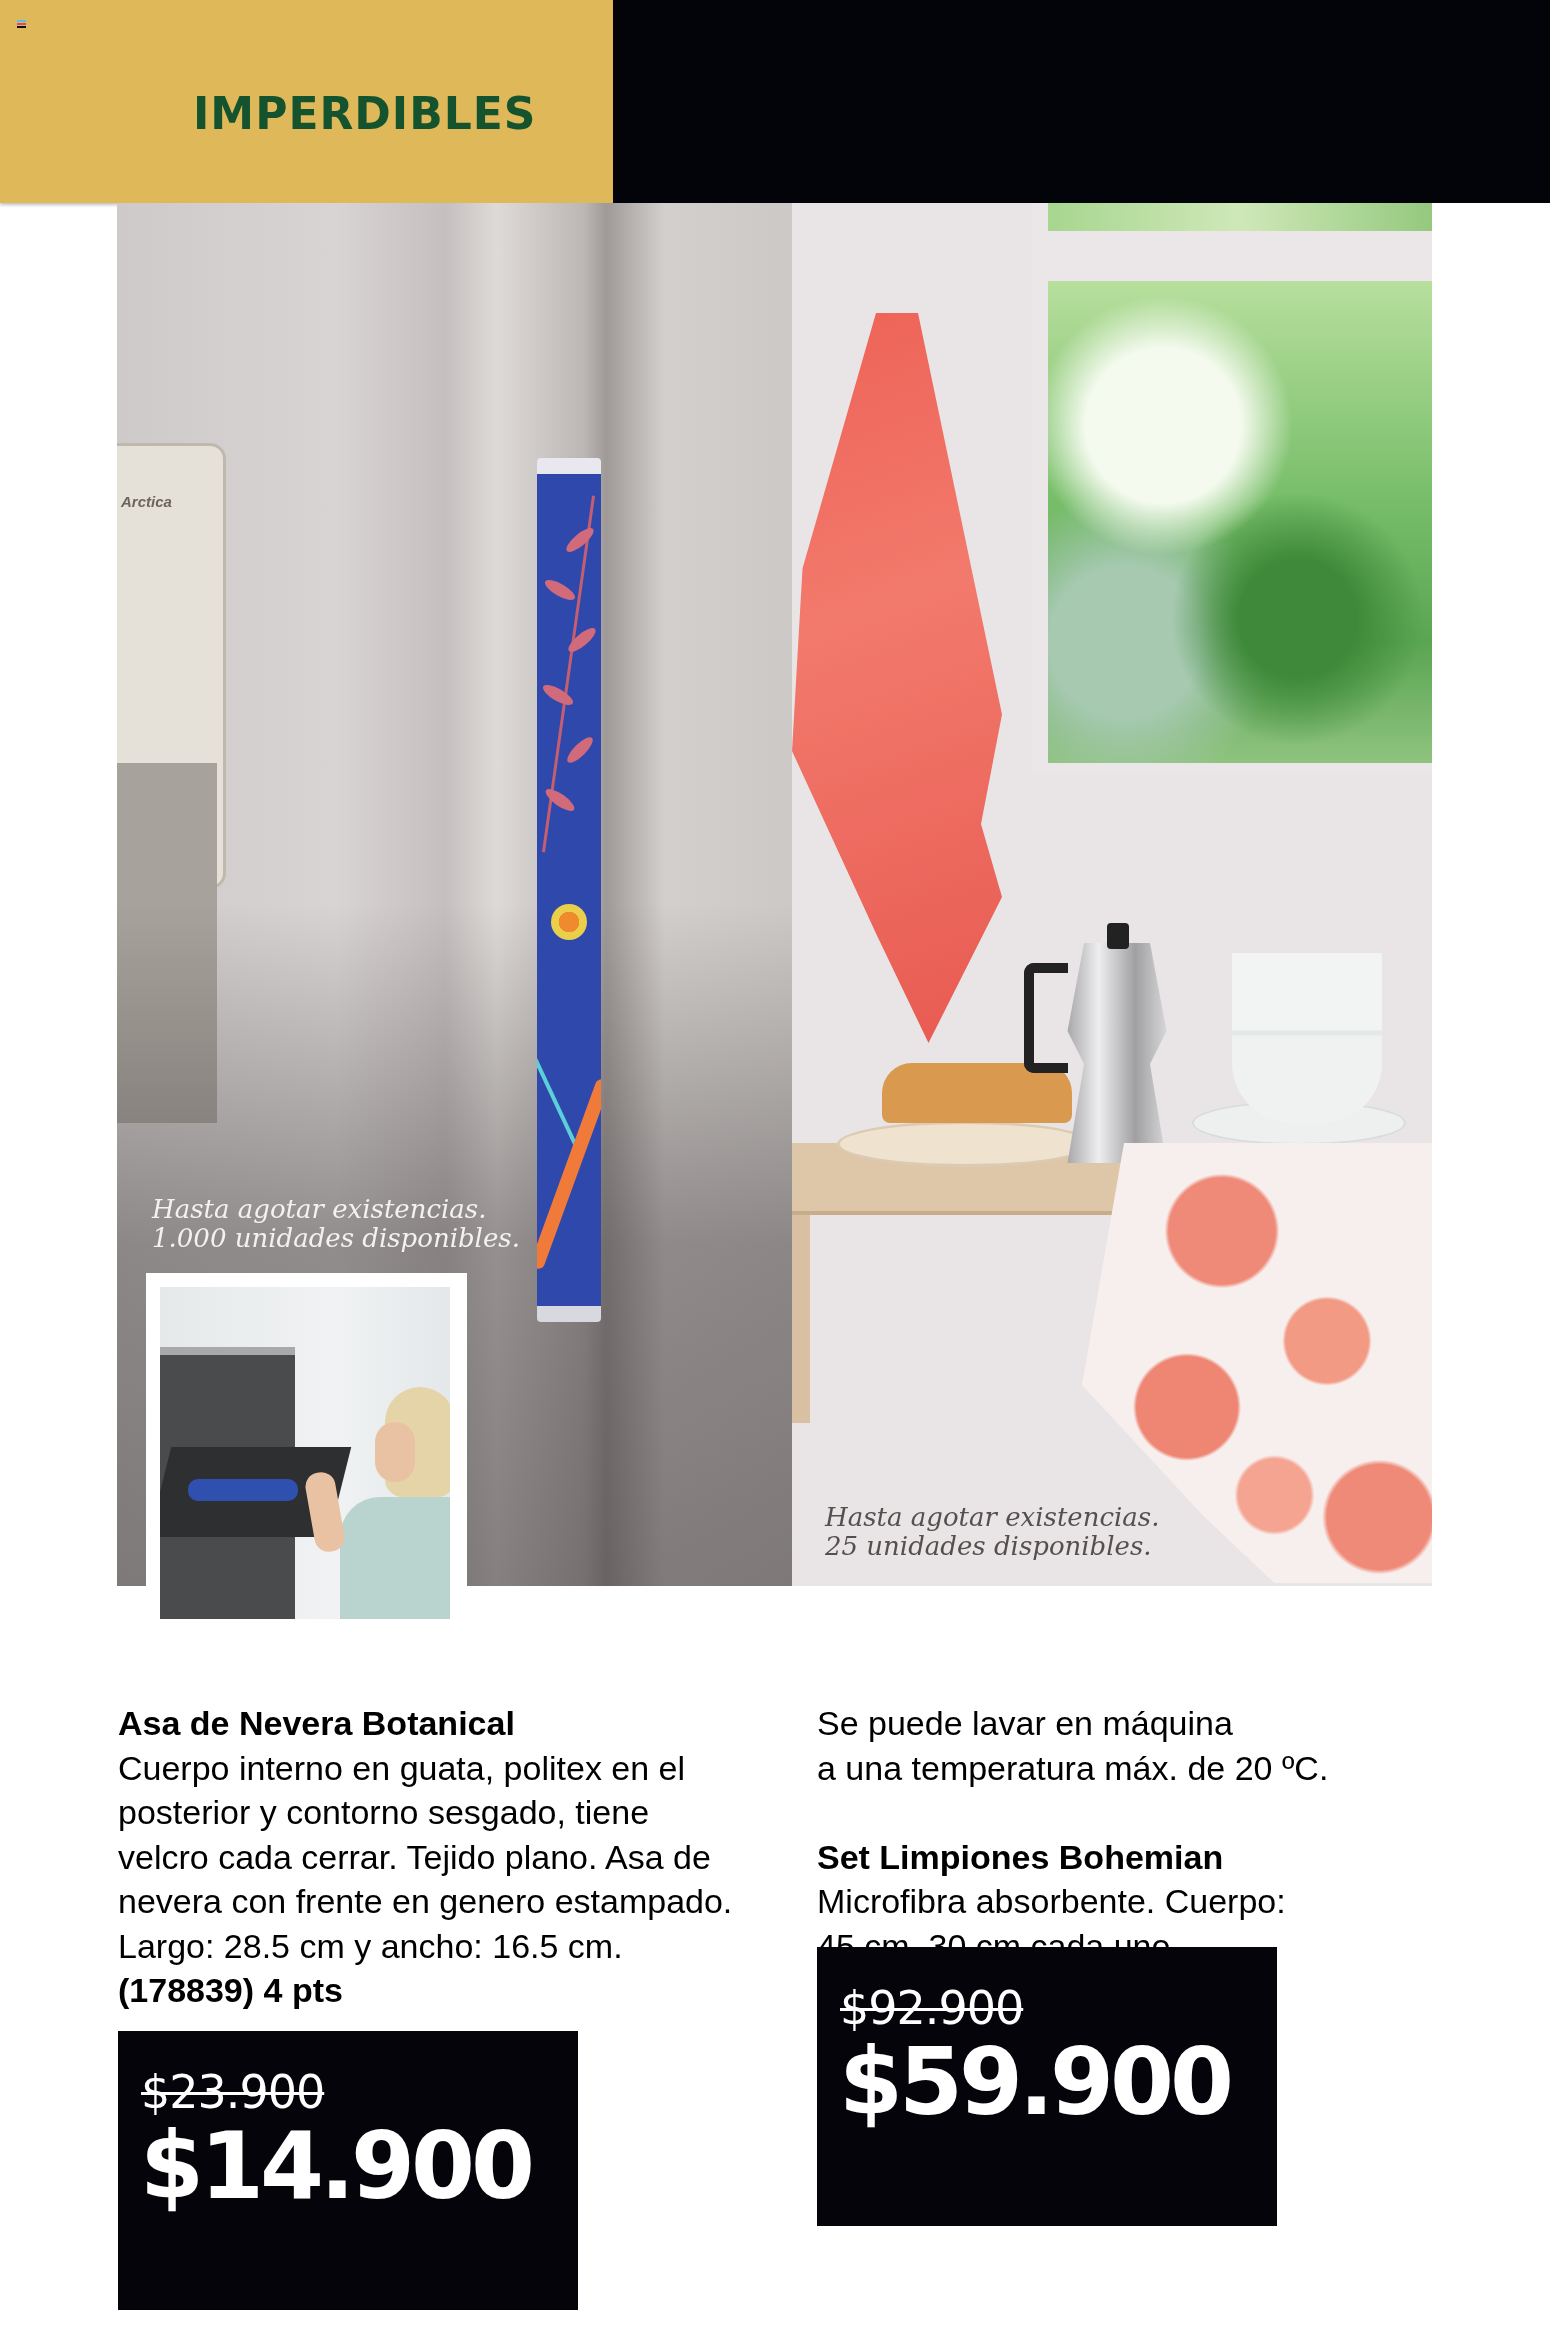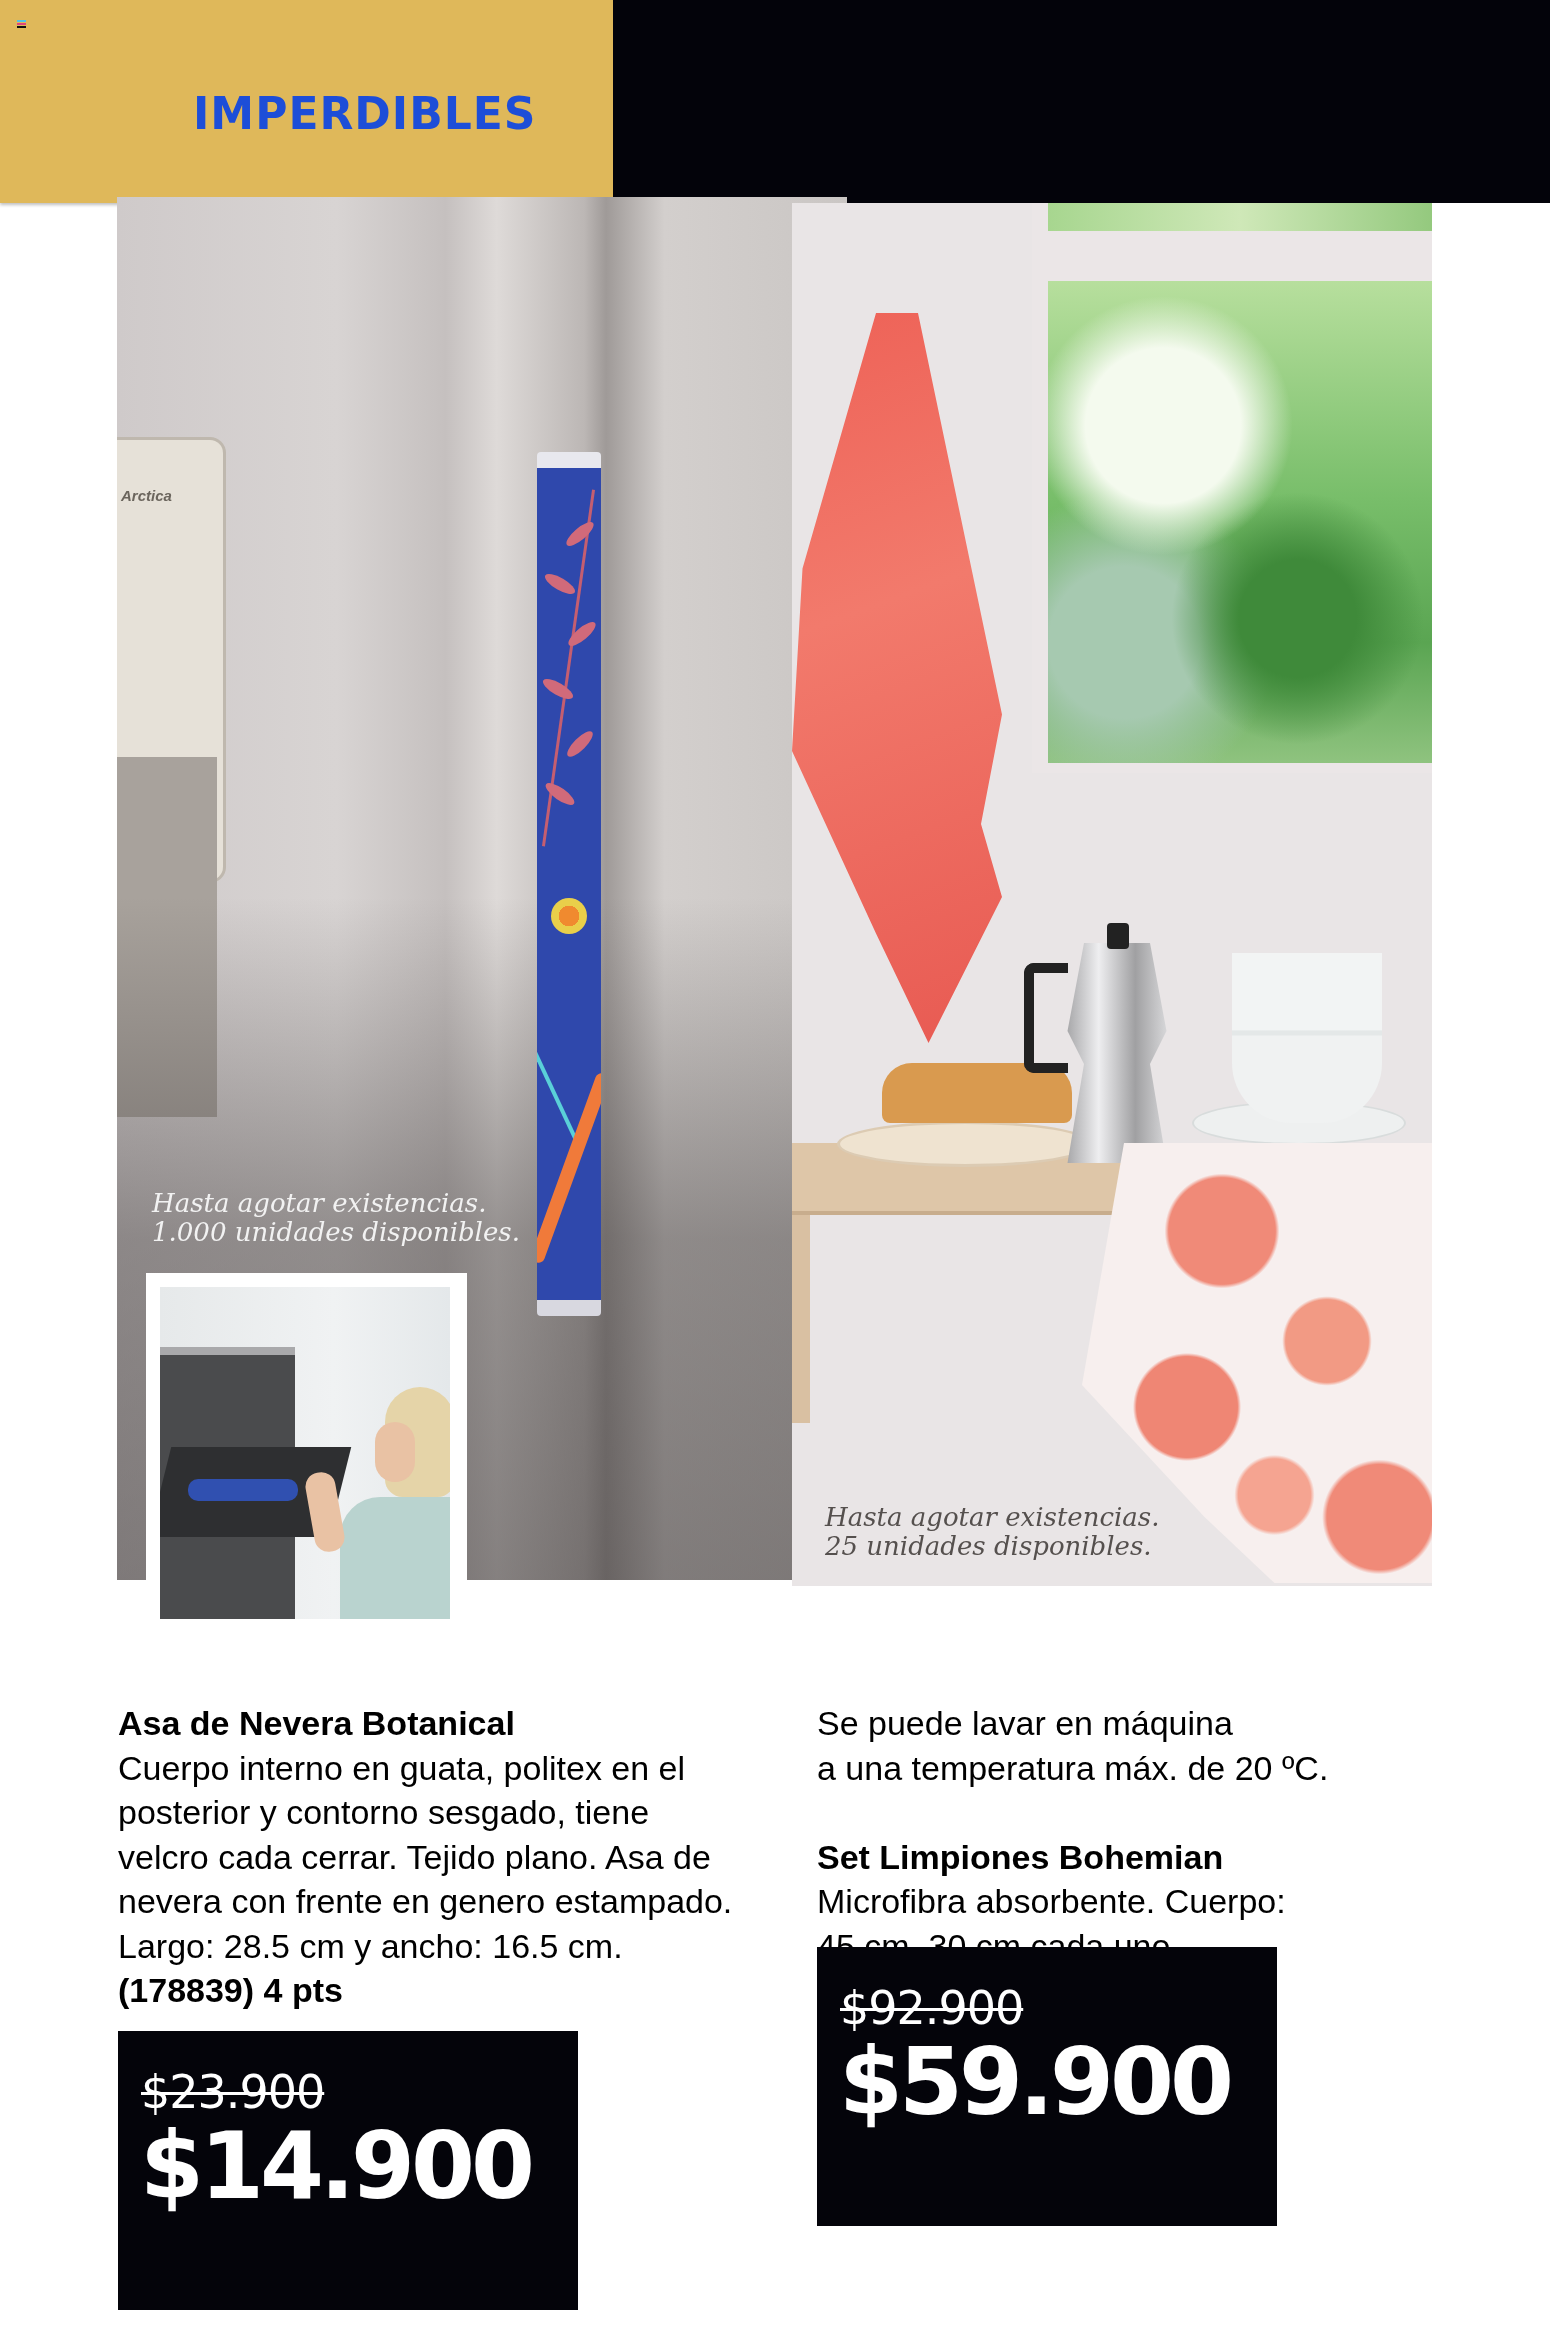--- a/index.html
+++ b/index.html
@@ -10,28 +10,28 @@
     .header-gold {
       position: absolute; left: 0; top: 0; width: 613px; height: 203px;
       background: #dfb85a; box-shadow: 0 2px 3px rgba(0,0,0,0.25);
     }
     .header-black {
       position: absolute; left: 613px; top: 0; width: 937px; height: 203px;
       background: #03030a;
     }
     .header-title {
       position: absolute; left: 193px; top: 88px; font-size: 44px; font-weight: bold;
-      color: #1d4ed8; letter-spacing: 1px; font-family: "DejaVu Sans", sans-serif;
+      color: #14532d; letter-spacing: 1px; font-family: "DejaVu Sans", sans-serif;
     }
     .corner-mark { position: absolute; left: 17px; top: 20px; width: 9px; height: 8px; }
     .corner-mark i { display: block; height: 2px; margin-bottom: 1px; }
 
     
     .photo { position: absolute; overflow: hidden; }
-    .photo-left { left: 117px; top: 197px; width: 730px; height: 1383px;
+    .photo-left { left: 117px; top: 203px; width: 730px; height: 1383px;
       background: linear-gradient(90deg, #cfcaca 0%, #d8d4d3 30%, #c5c0bf 45%, #dedad8 52%, #bcb7b5 64%, #9f9a98 67%, #d3cfcd 75%, #cac6c4 100%); }
     .fridge-shade { position: absolute; left: 0; right: 0; top: 700px; bottom: 0;
       background: linear-gradient(180deg, rgba(60,55,55,0) 0%, rgba(60,55,55,0.45) 50%, rgba(60,55,55,0.55) 100%); }
     .dispenser { position: absolute; left: 0; top: 240px; width: 106px; height: 440px;
       background: #e6e1d8; border-radius: 0 16px 16px 0; border: 3px solid #bfb8ae; border-left: none; }
     .dispenser-brand { position: absolute; left: 4px; top: 290px; font-style: italic; font-weight: bold;
       font-size: 15px; color: #6b655d; }
     .dispenser-slot { position: absolute; left: 0; top: 560px; width: 100px; height: 360px; background: #a8a29c; }
     .handle { position: absolute; left: 420px; top: 255px; width: 64px; height: 832px; border-radius: 4px;
       background: #2f48ac; border-top: 16px solid #e8e8ee; border-bottom: 16px solid #d8d8e0; overflow: hidden; }

